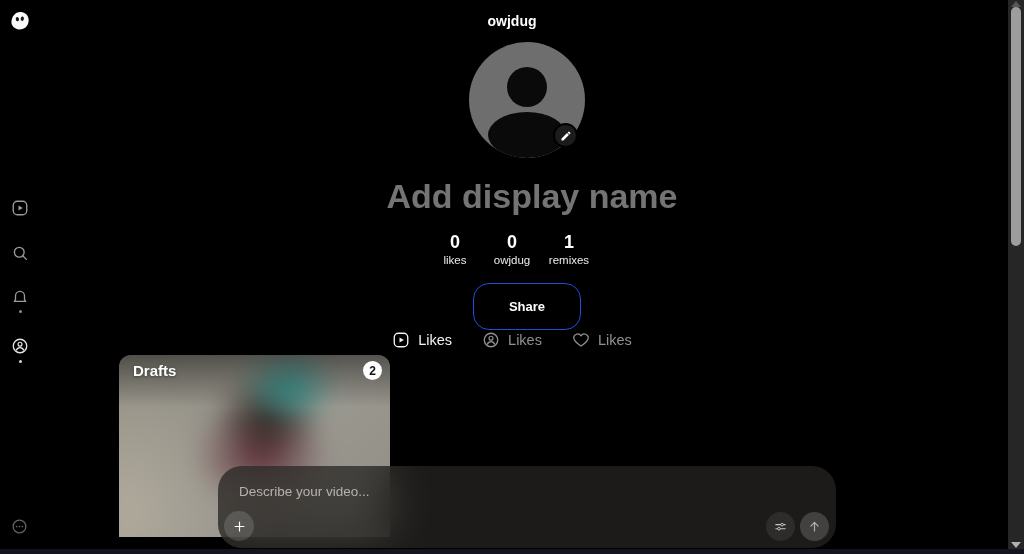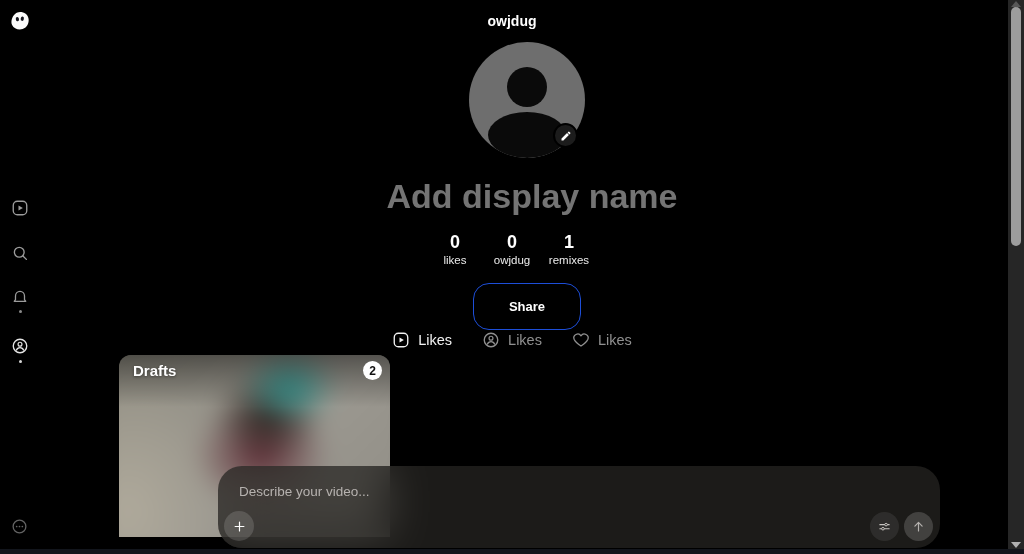--- a/index.html
+++ b/index.html
@@ -65,21 +65,21 @@
     filter:blur(11px);}
   .drafts-shade{position:absolute;left:0;top:0;width:100%;height:52px;
     background:linear-gradient(rgba(0,0,0,0.45),rgba(0,0,0,0));}
   .drafts-title{position:absolute;left:14px;top:7px;color:#fff;font-size:15px;font-weight:bold;
     text-shadow:0 1px 3px rgba(0,0,0,0.45);}
   .drafts-badge{position:absolute;right:8px;top:6px;width:19px;height:19px;border-radius:50%;
     background:#fff;color:#111;font-size:12px;font-weight:bold;display:flex;align-items:center;
     justify-content:center;}
 
   
-  .composer{position:absolute;left:218px;top:466px;width:722px;height:82px;border-radius:24px;
+  .composer{position:absolute;left:218px;top:466px;width:618px;height:82px;border-radius:24px;
     background:rgba(38,36,34,0.74);backdrop-filter:blur(22px);z-index:5;}
   .composer-input{position:absolute;left:19px;top:13px;width:400px;height:22px;background:transparent;
     border:none;outline:none;color:#ddd;font-family:"Liberation Sans",sans-serif;font-size:13.5px;}
   .composer-input::placeholder{color:#b6b2af;opacity:1;}
   .round-btn{border:none;border-radius:50%;display:flex;align-items:center;justify-content:center;
     padding:0;cursor:pointer;}
   .composer-plus{position:absolute;left:6px;bottom:7px;width:30px;height:30px;
     background:rgba(255,255,255,0.14);color:#fff;}
   .composer-actions{position:absolute;right:7px;bottom:7px;display:flex;gap:5px;}
   .btn-sliders{width:29px;height:29px;background:rgba(255,255,255,0.08);color:#c7c4c1;}

